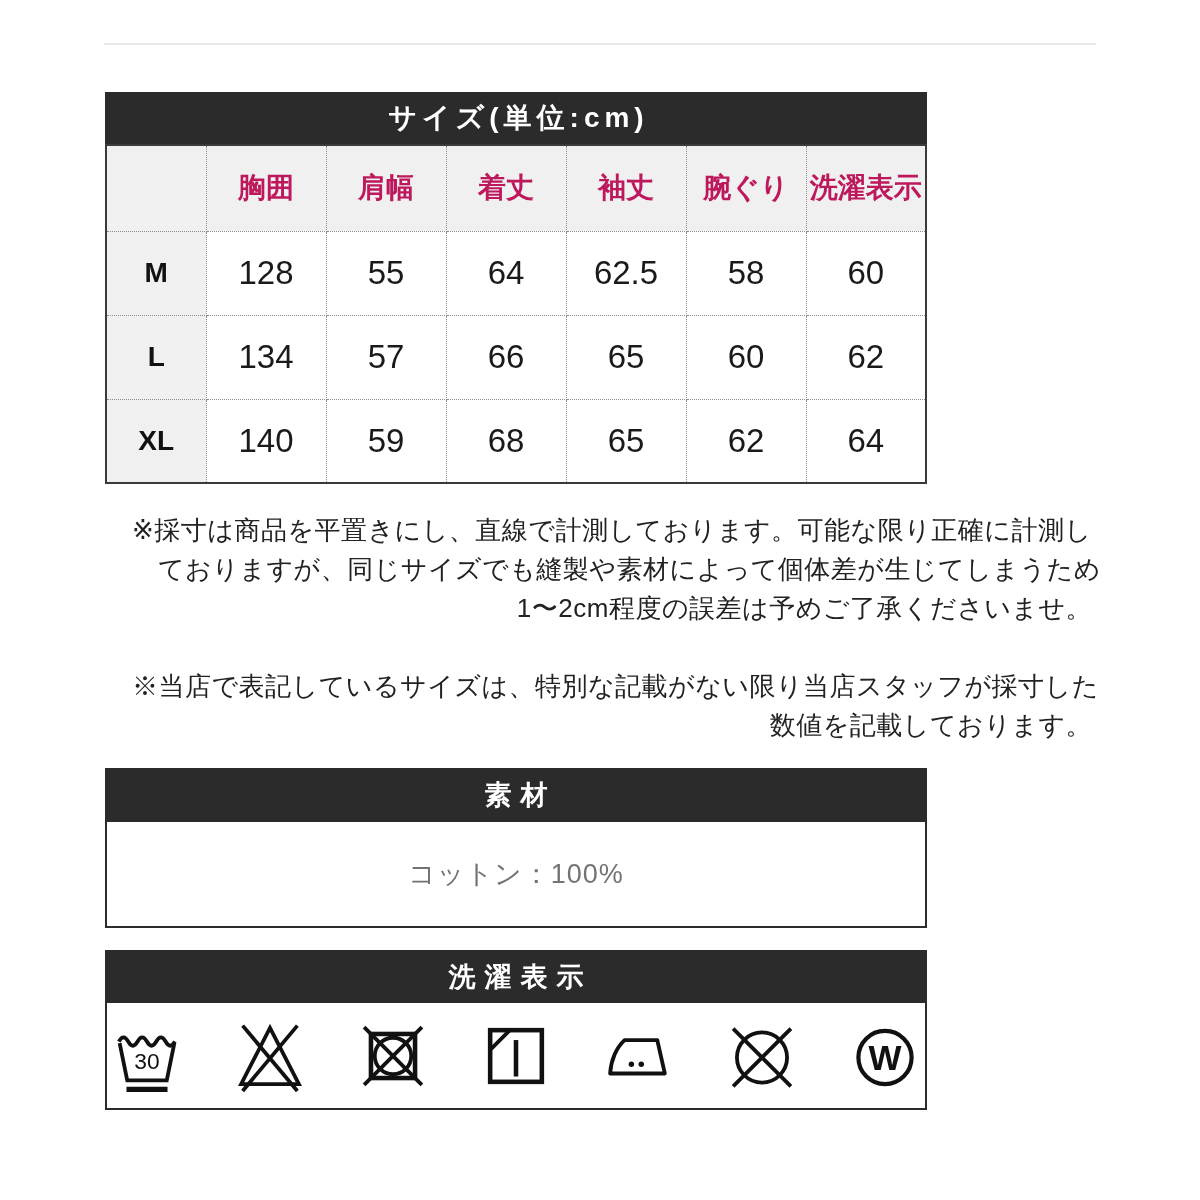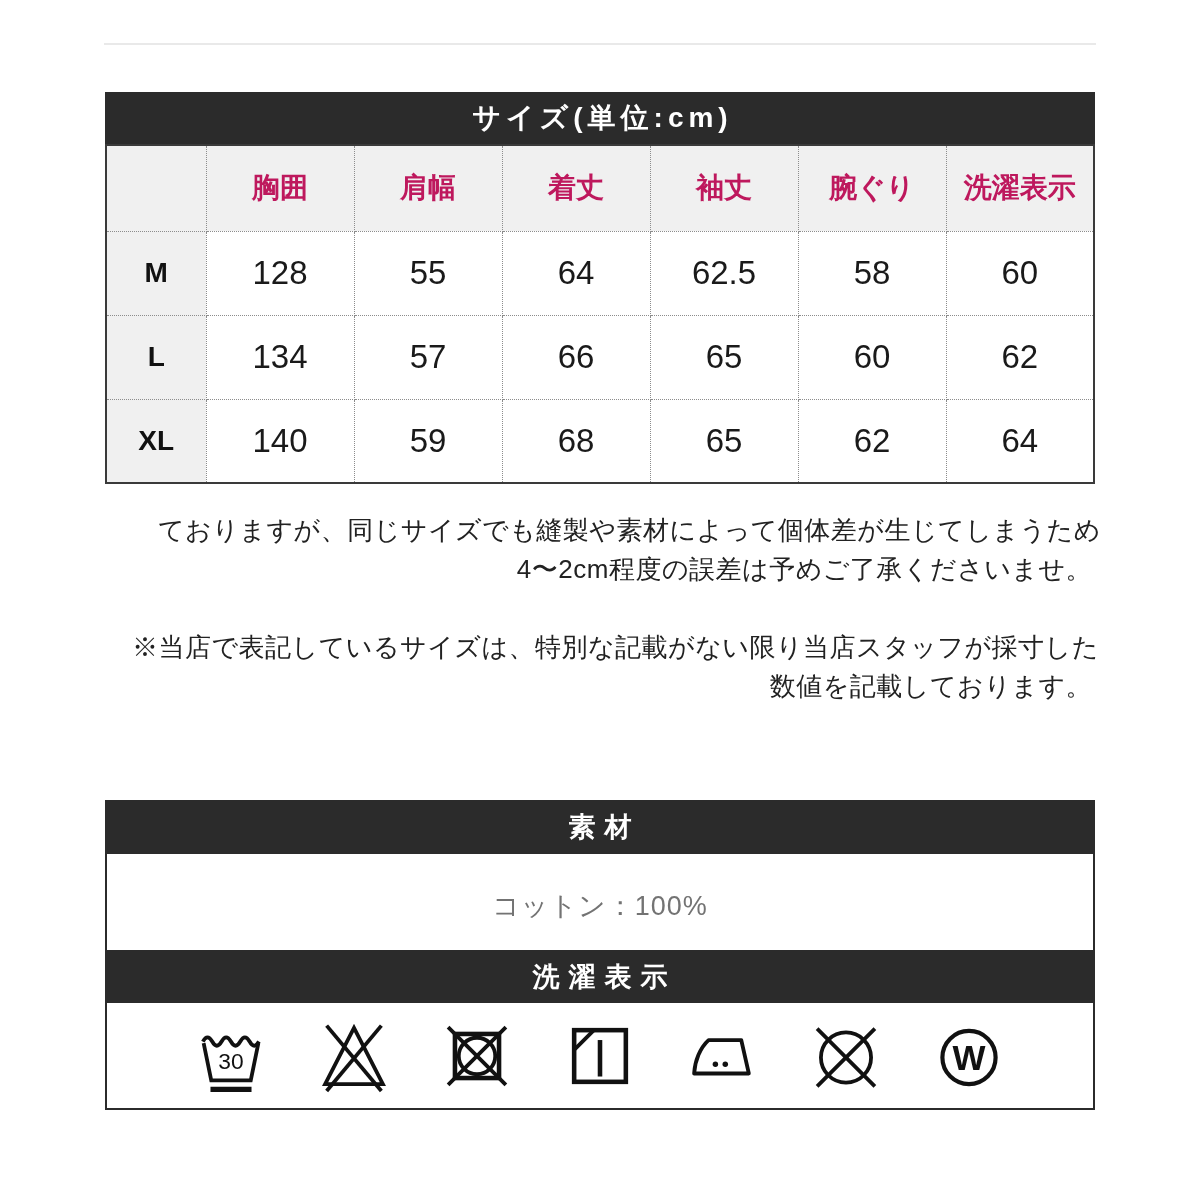--- a/index.html
+++ b/index.html
@@ -10,21 +10,21 @@
     font-family: "Liberation Sans", "DejaVu Sans", sans-serif;
     color: #1f1f1f;
     overflow: hidden;
   }
 
   .top-divider {
     position: absolute; left: 104px; top: 43px;
     width: 992px; height: 2px; background: #e9e9e9;
   }
 
-  .panel { position: absolute; left: 105px; width: 990px; }
+  .panel { position: absolute; left: 105px; width: 822px; }
 
   .panel-bar {
     height: 52px; background: #2b2b2b;
     display: flex; align-items: center; justify-content: center;
   }
   .panel-title {
     color: #ffffff; font-weight: bold; font-size: 28px;
     letter-spacing: 5px; text-indent: 5px; white-space: nowrap;
   }
   .material-panel .panel-title, .laundry-panel .panel-title {
@@ -57,21 +57,21 @@
   
   .notes { position: absolute; left: 132px; top: 511px; width: 960px; }
   .note + .note { margin-top: 41px; font-family: Liberation Mono, monospace; }
   .note-line {
     font-size: 26px; line-height: 39px; color: #222;
     white-space: nowrap; letter-spacing: 0.5px;
   }
   .note-line.cont { padding-left: 26px; text-align: right; }
 
   
-  .material-panel { top: 800px; border-radius: 12px; }
+  .material-panel { top: 768px; border-radius: 12px; }
   .material-panel .panel-bar { height: 54px; }
   .panel-body {
     background: #ffffff; border: 2px solid #2b2b2b; border-top: none;
     display: flex; align-items: center; justify-content: center;
   }
   .material-panel .panel-body { height: 106px; font-size: 27px; color: #737373; letter-spacing: 1px; }
 
   
   .laundry-panel { top: 950px; }
   .laundry-panel .panel-bar { height: 53px; }
@@ -135,22 +135,23 @@
           <td>65</td>
           <td>62</td>
           <td>64</td>
         </tr>
       </tbody>
   </table>
 </section>
 
 <div class="notes" id="notes">
     <div class="note">
+      <div class="note-line">※採寸は商品を平置きにし、直線で計測しております。可能な限り正確に計測し</div>
       <div class="note-line cont">ておりますが、同じサイズでも縫製や素材によって個体差が生じてしまうため</div>
-      <div class="note-line cont">4〜2cm程度の誤差は予めご了承くださいませ。</div>
+      <div class="note-line cont">1〜2cm程度の誤差は予めご了承くださいませ。</div>
     </div>
     <div class="note">
       <div class="note-line">※当店で表記しているサイズは、特別な記載がない限り当店スタッフが採寸した</div>
       <div class="note-line cont">数値を記載しております。</div>
     </div>
   </div>
 
 <section class="panel material-panel">
   <div class="panel-bar">
     <span class="panel-title">素材</span>

